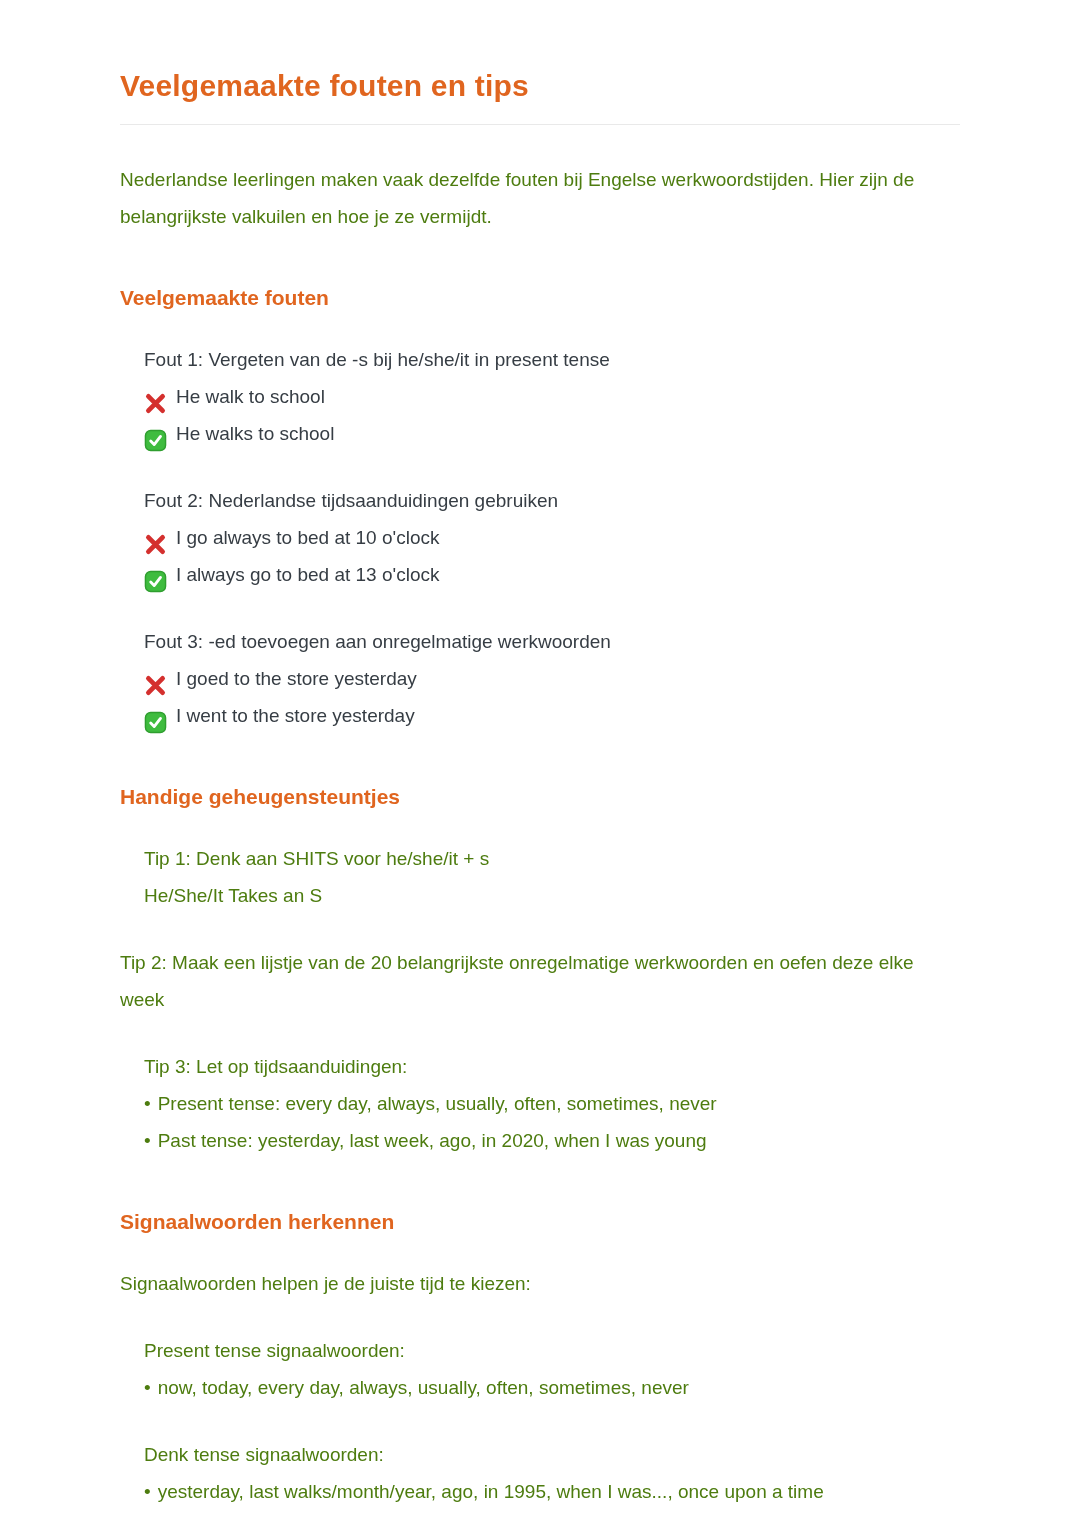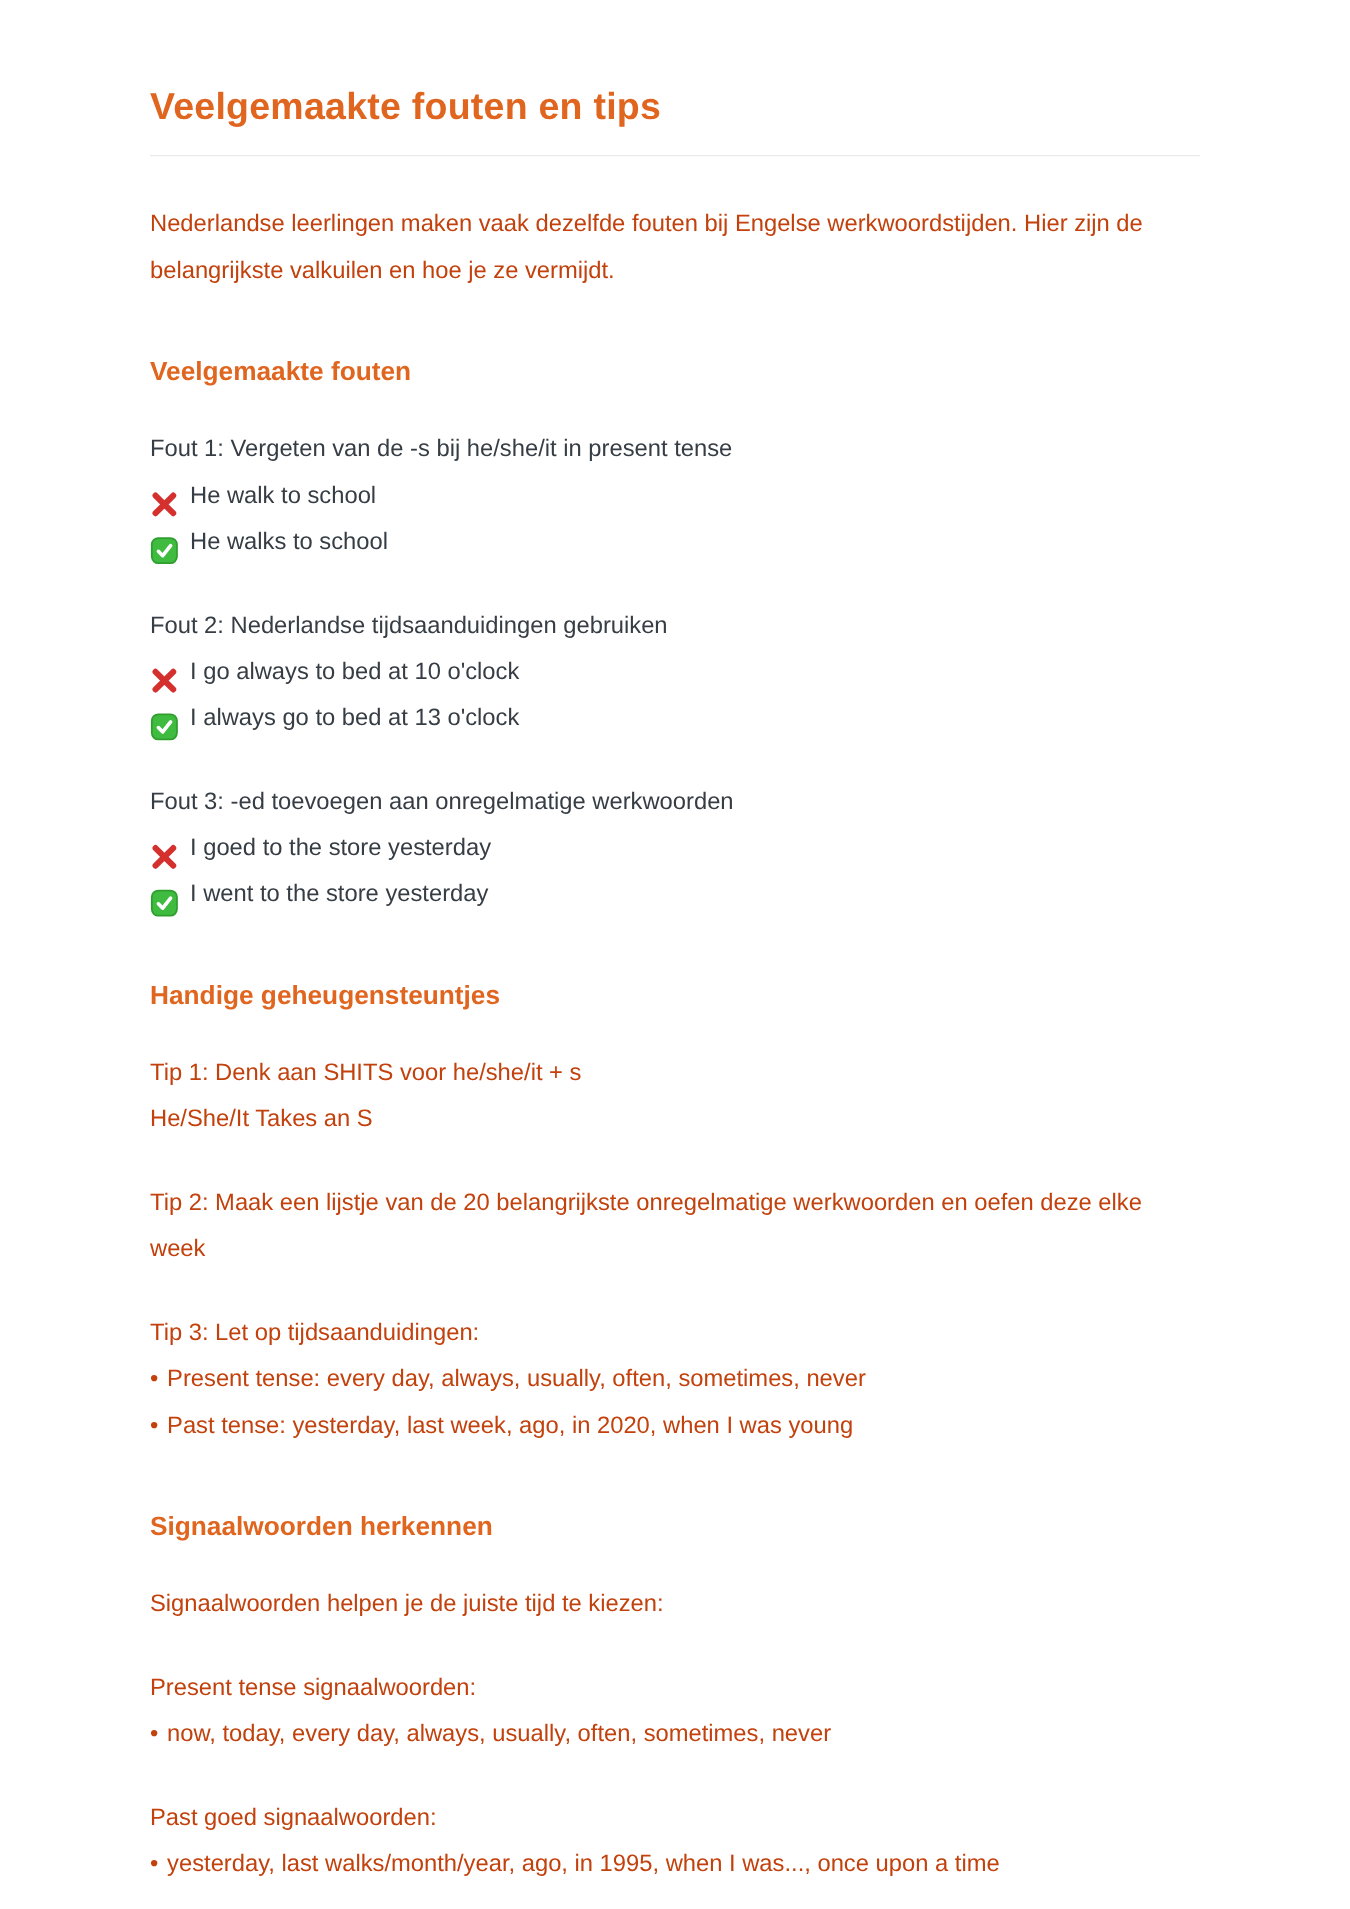--- a/index.html
+++ b/index.html
@@ -28,39 +28,40 @@
     line-height: 36px;
     font-weight: 700;
     color: #e0651f;
     border-bottom: 1px solid #e9e9e9;
     letter-spacing: 0.2px;
   }
   .para {
     margin: 30px 0;
     font-size: 19px;
     line-height: 37px;
-    color: #c2410c;
+    color: #4d7c0f;
   }
   .intro {
     margin-top: 36px;
   }
   h2.section-heading {
     margin: 50px 0 30px 0;
     font-size: 21px;
     line-height: 26px;
     font-weight: 700;
     color: #e0651f;
   }
   .fout-block {
     margin: 30px 0;
     font-size: 19px;
     line-height: 37px;
   }
   .line {
     display: block;
+    margin-left: 24px;
   }
   .example-line {
     display: flex;
     align-items: flex-end;
   }
   .mark-icon {
     display: inline-flex;
     width: 23px;
     height: 23px;
     margin-right: 9px;
@@ -164,17 +165,17 @@
   <h2 class="section-heading">Signaalwoorden herkennen</h2>
 
   <p class="para">Signaalwoorden helpen je de juiste tijd te kiezen:</p>
 
   <div class="para">
     <span class="line">Present tense signaalwoorden:</span>
     <span class="line"><span class="bullet">•</span><span>now, today, every day, always, usually, often, sometimes, never</span></span>
   </div>
 
   <div class="para">
-    <span class="line">Past goed signaalwoorden:</span>
+    <span class="line">Denk tense signaalwoorden:</span>
     <span class="line"><span class="bullet">•</span><span>yesterday, last walks/month/year, ago, in 1995, when I was..., once upon a time</span></span>
   </div>
 
 </div>
 
 </body></html>

